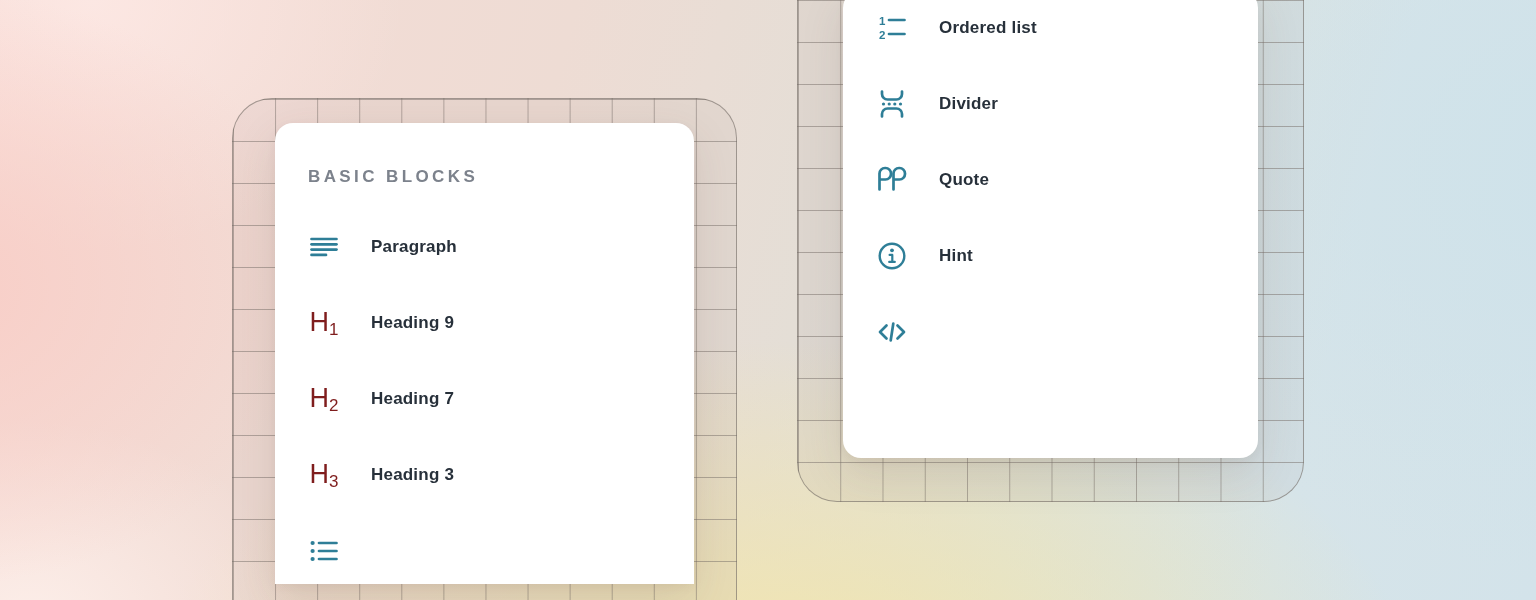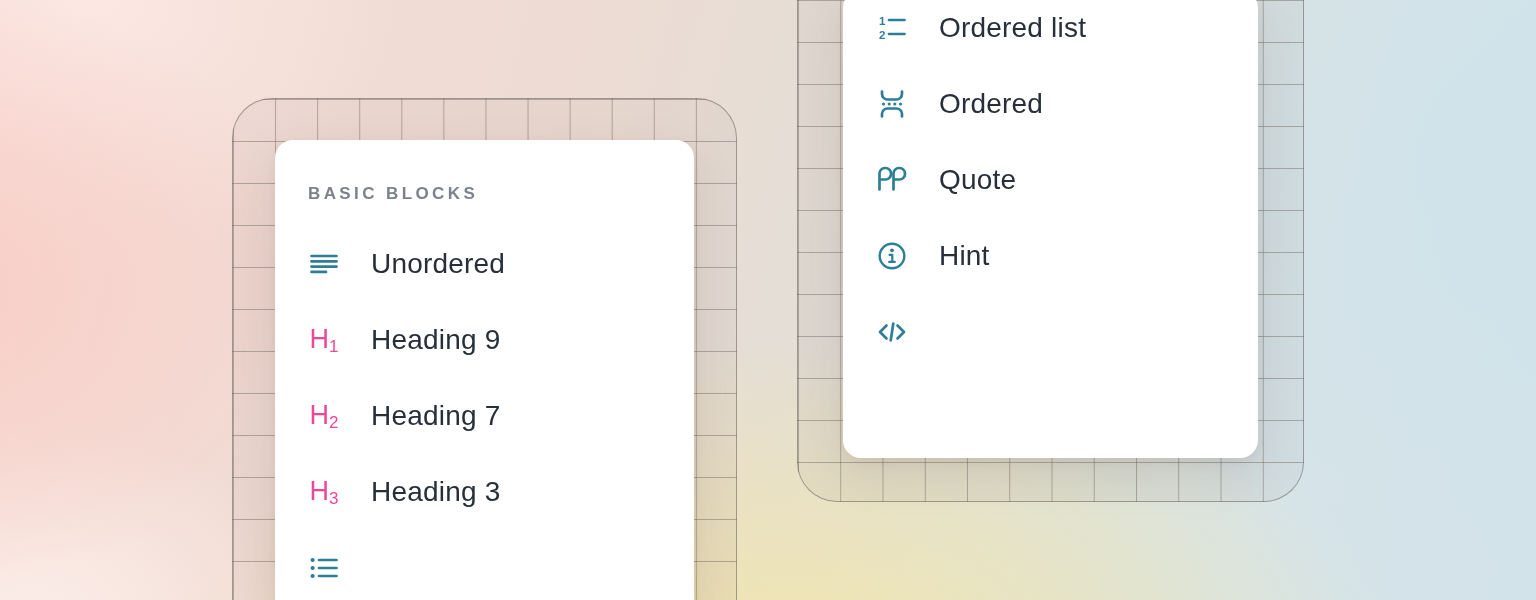--- a/index.html
+++ b/index.html
@@ -42,21 +42,21 @@
     left: 797px; top: -127px;
     width: 507px; height: 629px;
     background-size: 42.25px 42px;
   }
   .card {
     position: absolute;
     background: #ffffff;
     box-shadow: 0 16px 44px rgba(96,70,59,0.13), 0 3px 10px rgba(96,70,59,0.06);
   }
   .card-left {
-    left: 275px; top: 140px;
+    left: 275px; top: 123px;
     width: 419px; height: 461px;
     border-radius: 18px 18px 0 0;
   }
   .card-right {
     left: 843px; top: -10px;
     width: 415px; height: 468px;
     border-radius: 18px;
   }
   .section-header {
     height: 86px;
@@ -92,33 +92,33 @@
     stroke-linecap: round;
     stroke-linejoin: round;
   }
   .item-icon svg .fill { fill: #2e7e97; stroke: none; }
   .item-icon svg text {
     fill: #2e7e97; stroke: none;
     font-family: "Liberation Sans", sans-serif;
     font-weight: bold; font-size: 11.5px;
   }
   .h-glyph {
-    color: #ec4899;
+    color: #7f1d1d;
     font-size: 27px;
     font-weight: 400;
     line-height: 1;
     white-space: nowrap;
   }
   .h-glyph .h-sub {
     font-size: 17px;
     vertical-align: -4px;
   }
   .item-label {
-    font-size: 28px;
-    font-weight: 400;
+    font-size: 17px;
+    font-weight: 700;
     color: #27303a;
     letter-spacing: 0.2px;
   }
 </style>
 </head>
 <body>
 
 <div class="stage">
 
   <div class="grid-frame grid-left"></div>
@@ -129,21 +129,21 @@
     <div id="left-items">
         <div class="menu-item">
           <span class="item-icon">
             <svg viewBox="0 0 32 32">
               <line x1="3.5" y1="8" x2="28.5" y2="8"></line>
               <line x1="3.5" y1="13.3" x2="28.5" y2="13.3"></line>
               <line x1="3.5" y1="18.6" x2="28.5" y2="18.6"></line>
               <line x1="3.5" y1="23.9" x2="18" y2="23.9"></line>
             </svg>
           </span>
-          <span class="item-label">Unordered</span>
+          <span class="item-label">Paragraph</span>
         </div>
         <div class="menu-item">
           <span class="item-icon">
             <span class="h-glyph">H<span class="h-sub">1</span></span>
           </span>
           <span class="item-label">Heading 9</span>
         </div>
         <div class="menu-item">
           <span class="item-icon">
             <span class="h-glyph">H<span class="h-sub">2</span></span>
@@ -188,21 +188,21 @@
           <span class="item-icon">
             <svg viewBox="0 0 32 32">
               <path d="M6,3.5 V6 a5.5,5.5 0 0 0 5.5,5.5 h9 A5.5,5.5 0 0 0 26,6 V3.5"></path>
               <path d="M6,28.5 V26 a5.5,5.5 0 0 1 5.5,-5.5 h9 A5.5,5.5 0 0 1 26,26 v2.5"></path>
               <circle class="fill" cx="7.5" cy="16" r="1.6"></circle>
               <circle class="fill" cx="13.2" cy="16" r="1.6"></circle>
               <circle class="fill" cx="18.8" cy="16" r="1.6"></circle>
               <circle class="fill" cx="24.5" cy="16" r="1.6"></circle>
             </svg>
           </span>
-          <span class="item-label">Ordered</span>
+          <span class="item-label">Divider</span>
         </div>
         <div class="menu-item">
           <span class="item-icon">
             <svg viewBox="0 0 32 32">
               <path d="M3.5,25.5 V9.5 A5.5,5.5 0 0 1 9,4 h0.5 A5.5,5.5 0 0 1 15,9.5 v0.5 A5.5,5.5 0 0 1 9.5,15.5 H3.5"></path>
               <path d="M17.5,25.5 V9.5 A5.5,5.5 0 0 1 23,4 h0.5 A5.5,5.5 0 0 1 29,9.5 v0.5 A5.5,5.5 0 0 1 23.5,15.5 H17.5"></path>
             </svg>
           </span>
           <span class="item-label">Quote</span>
         </div>

